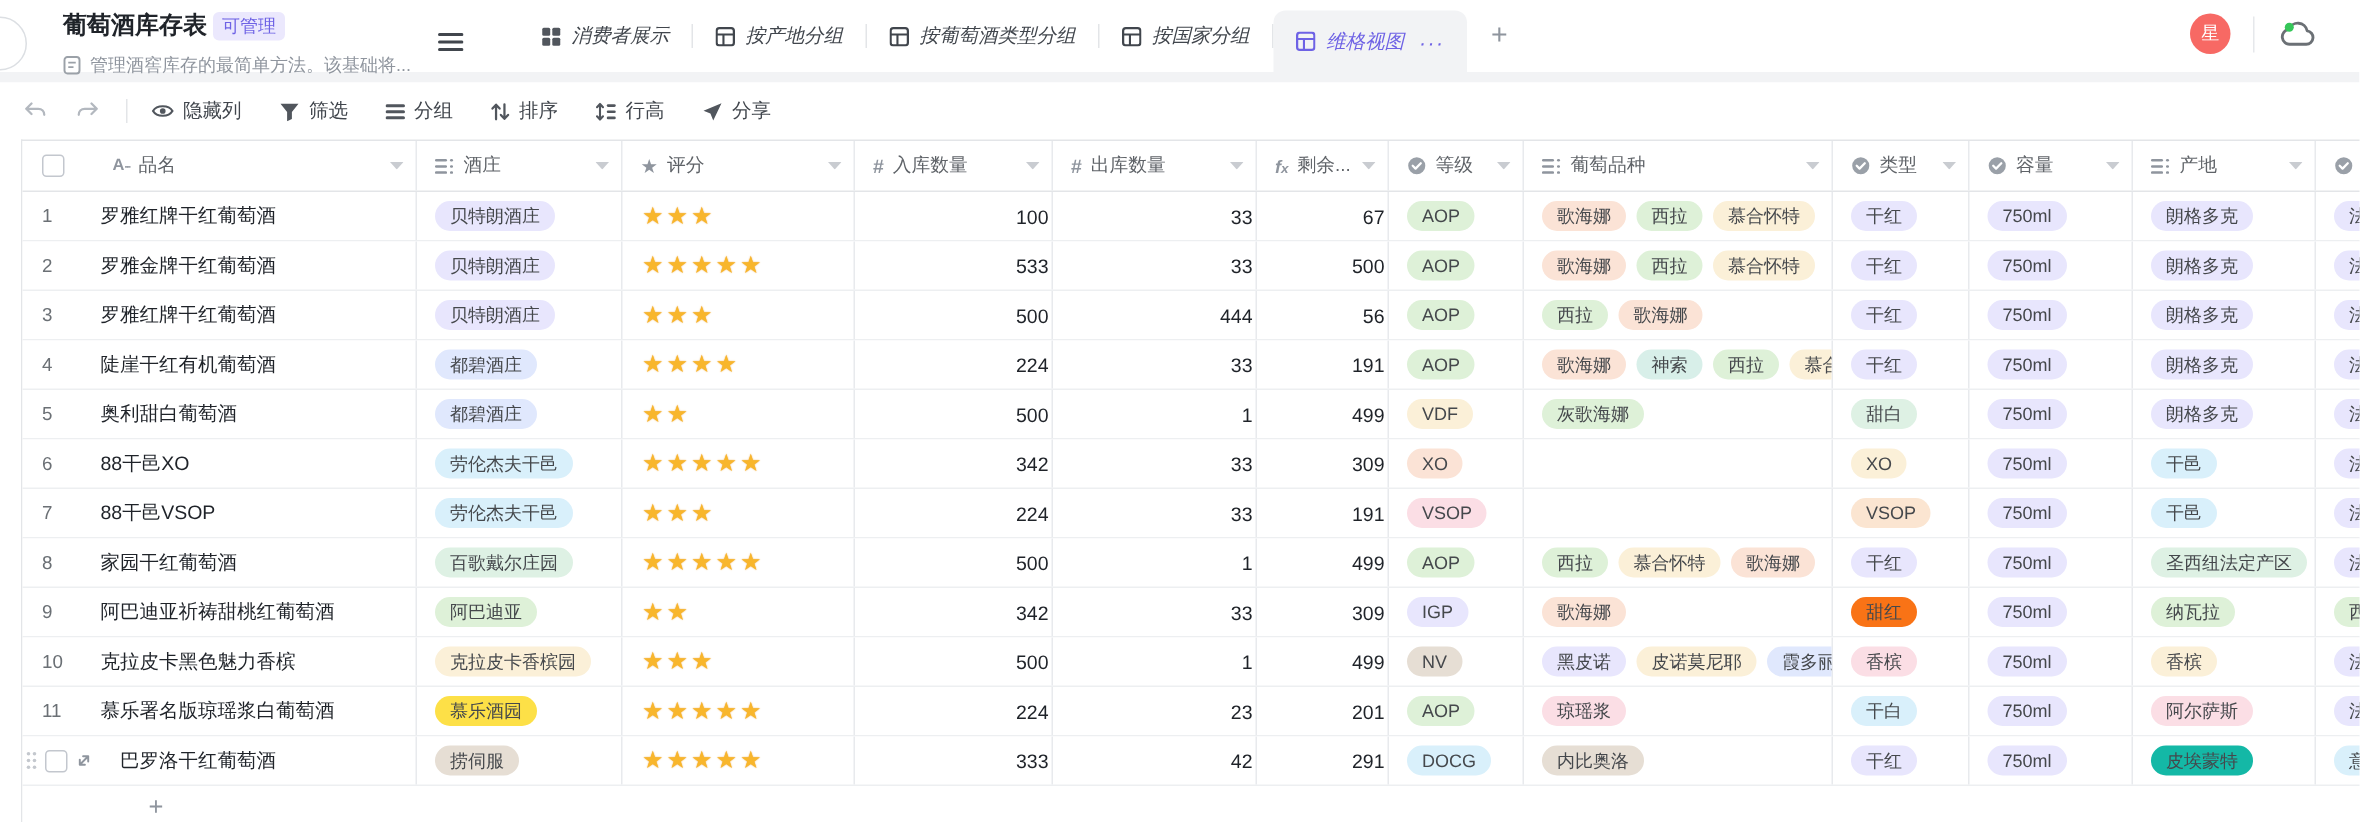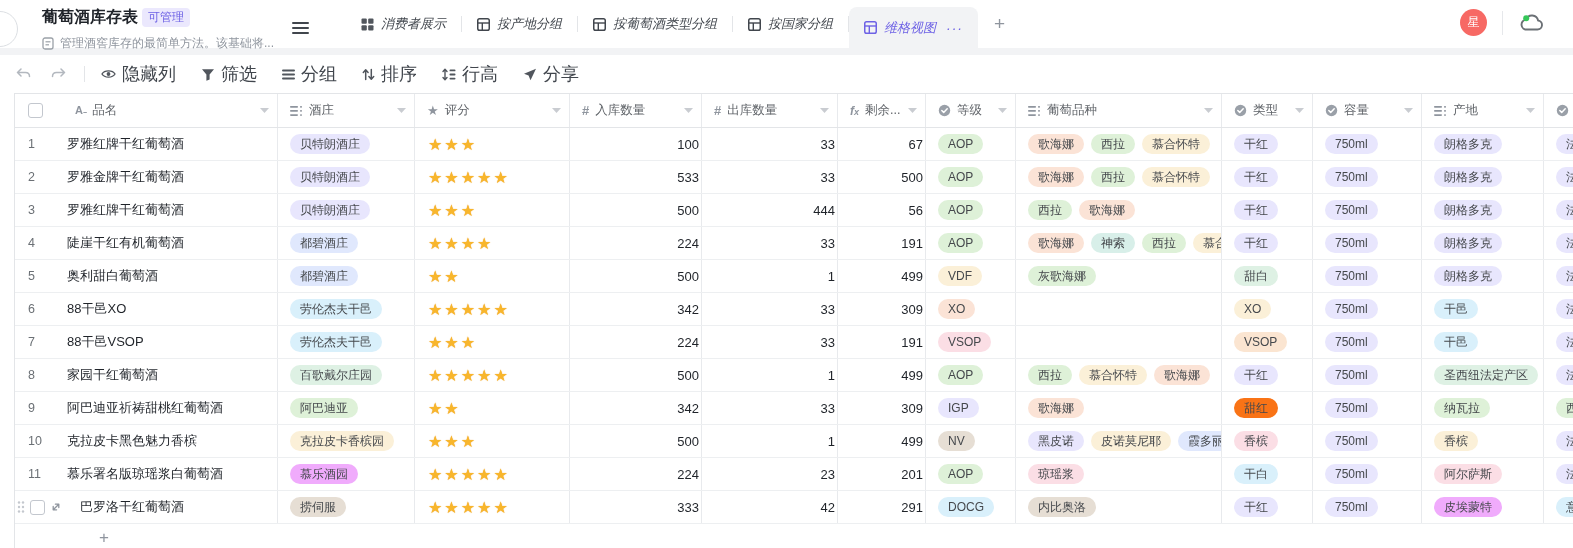--- a/index.html
+++ b/index.html
@@ -19,21 +19,21 @@
   .tab.active{background:#f2f3f5;border-radius:8px 8px 0 0;height:41px;margin-top:7px;color:#6e62e5;}
   .tab.active .hl{color:#6e62e5;}
   .tab .more{color:#6e62e5;font-size:14px;letter-spacing:1px;margin-left:3px;}
   .tdiv{width:1px;height:16px;background:#e3e5e8;}
   .add-tab{font-size:19px;color:#8f959e;padding:0 16px;}
   .top-right{position:absolute;right:27px;top:9px;display:flex;align-items:center;gap:15px;}
   .avatar{width:27px;height:27px;border-radius:50%;background:#f76964;color:#fff;font-size:12px;display:flex;align-items:center;justify-content:center;}
   .vdivider{width:1px;height:24px;background:#e6e8eb;}
   .strip{height:7px;background:#f2f3f5;}
   
-  .toolbar{height:38px;display:flex;align-items:center;padding-left:16px;font-size:18px;color:#41464d;background:#fff;}
+  .toolbar{height:38px;display:flex;align-items:center;padding-left:16px;font-size:13px;color:#41464d;background:#fff;}
   .tb-hist{display:flex;align-items:center;gap:20px;}
   .tb-div{width:1px;height:16px;background:#e3e5e8;margin:0 16px 0 18px;}
   .tool-items{display:flex;align-items:center;gap:25px;}
   .tool-item{display:flex;align-items:center;gap:6px;cursor:default;}
   
   .grid{margin-left:14px;width:1600px;border-top:1px solid #e3e5e8;border-left:1px solid #e3e5e8;}
   .grow{display:flex;height:32px;border-bottom:1px solid #edeff1;background:#fff;}
   .grow.hrow{height:33px;border-bottom:1px solid #e3e5e8;}
   .cell{box-sizing:border-box;border-right:1px solid #e8eaed;display:flex;align-items:center;overflow:hidden;flex:none;height:100%;}
   .c0{width:263px;}.c1{width:137px;}.c2{width:155px;}.c3{width:132px;}.c4{width:136px;}.c5{width:88px;}
@@ -729,21 +729,21 @@
       <div class="cell c11 pillcell">
         <span class="pill" style="background:#e8e6fd">法国</span>
       </div>
     </div>
     <div class="grow">
       <div class="cell c0">
         <span class="rownum">11</span>
         <span class="rowname">慕乐署名版琼瑶浆白葡萄酒</span>
       </div>
       <div class="cell c1 pillcell">
-        <span class="pill" style="background:#f0abfc">慕乐酒园</span>
+        <span class="pill" style="background:#fde047">慕乐酒园</span>
       </div>
       <div class="cell c2">
         <span class="stars">★★★★★</span>
       </div>
       <div class="cell c3 numcell">224</div>
       <div class="cell c4 numcell">23</div>
       <div class="cell c5 numcell">201</div>
       <div class="cell c6 pillcell">
         <span class="pill" style="background:#def1d8">AOP</span>
       </div>
@@ -800,21 +800,21 @@
       <div class="cell c7 pillcell">
         <span class="pill" style="background:#e6ded4">内比奥洛</span>
       </div>
       <div class="cell c8 pillcell">
         <span class="pill" style="background:#e8e6fd">干红</span>
       </div>
       <div class="cell c9 pillcell">
         <span class="pill" style="background:#e8e6fd">750ml</span>
       </div>
       <div class="cell c10 pillcell">
-        <span class="pill" style="background:#f0abfc">皮埃蒙特</span>
+        <span class="pill" style="background:#14b8a6">皮埃蒙特</span>
       </div>
       <div class="cell c11 pillcell">
         <span class="pill" style="background:#d9f0fb">意大利</span>
       </div>
     </div>
     <div class="addrow">
       <span>+</span>
     </div>
   </div>
 

